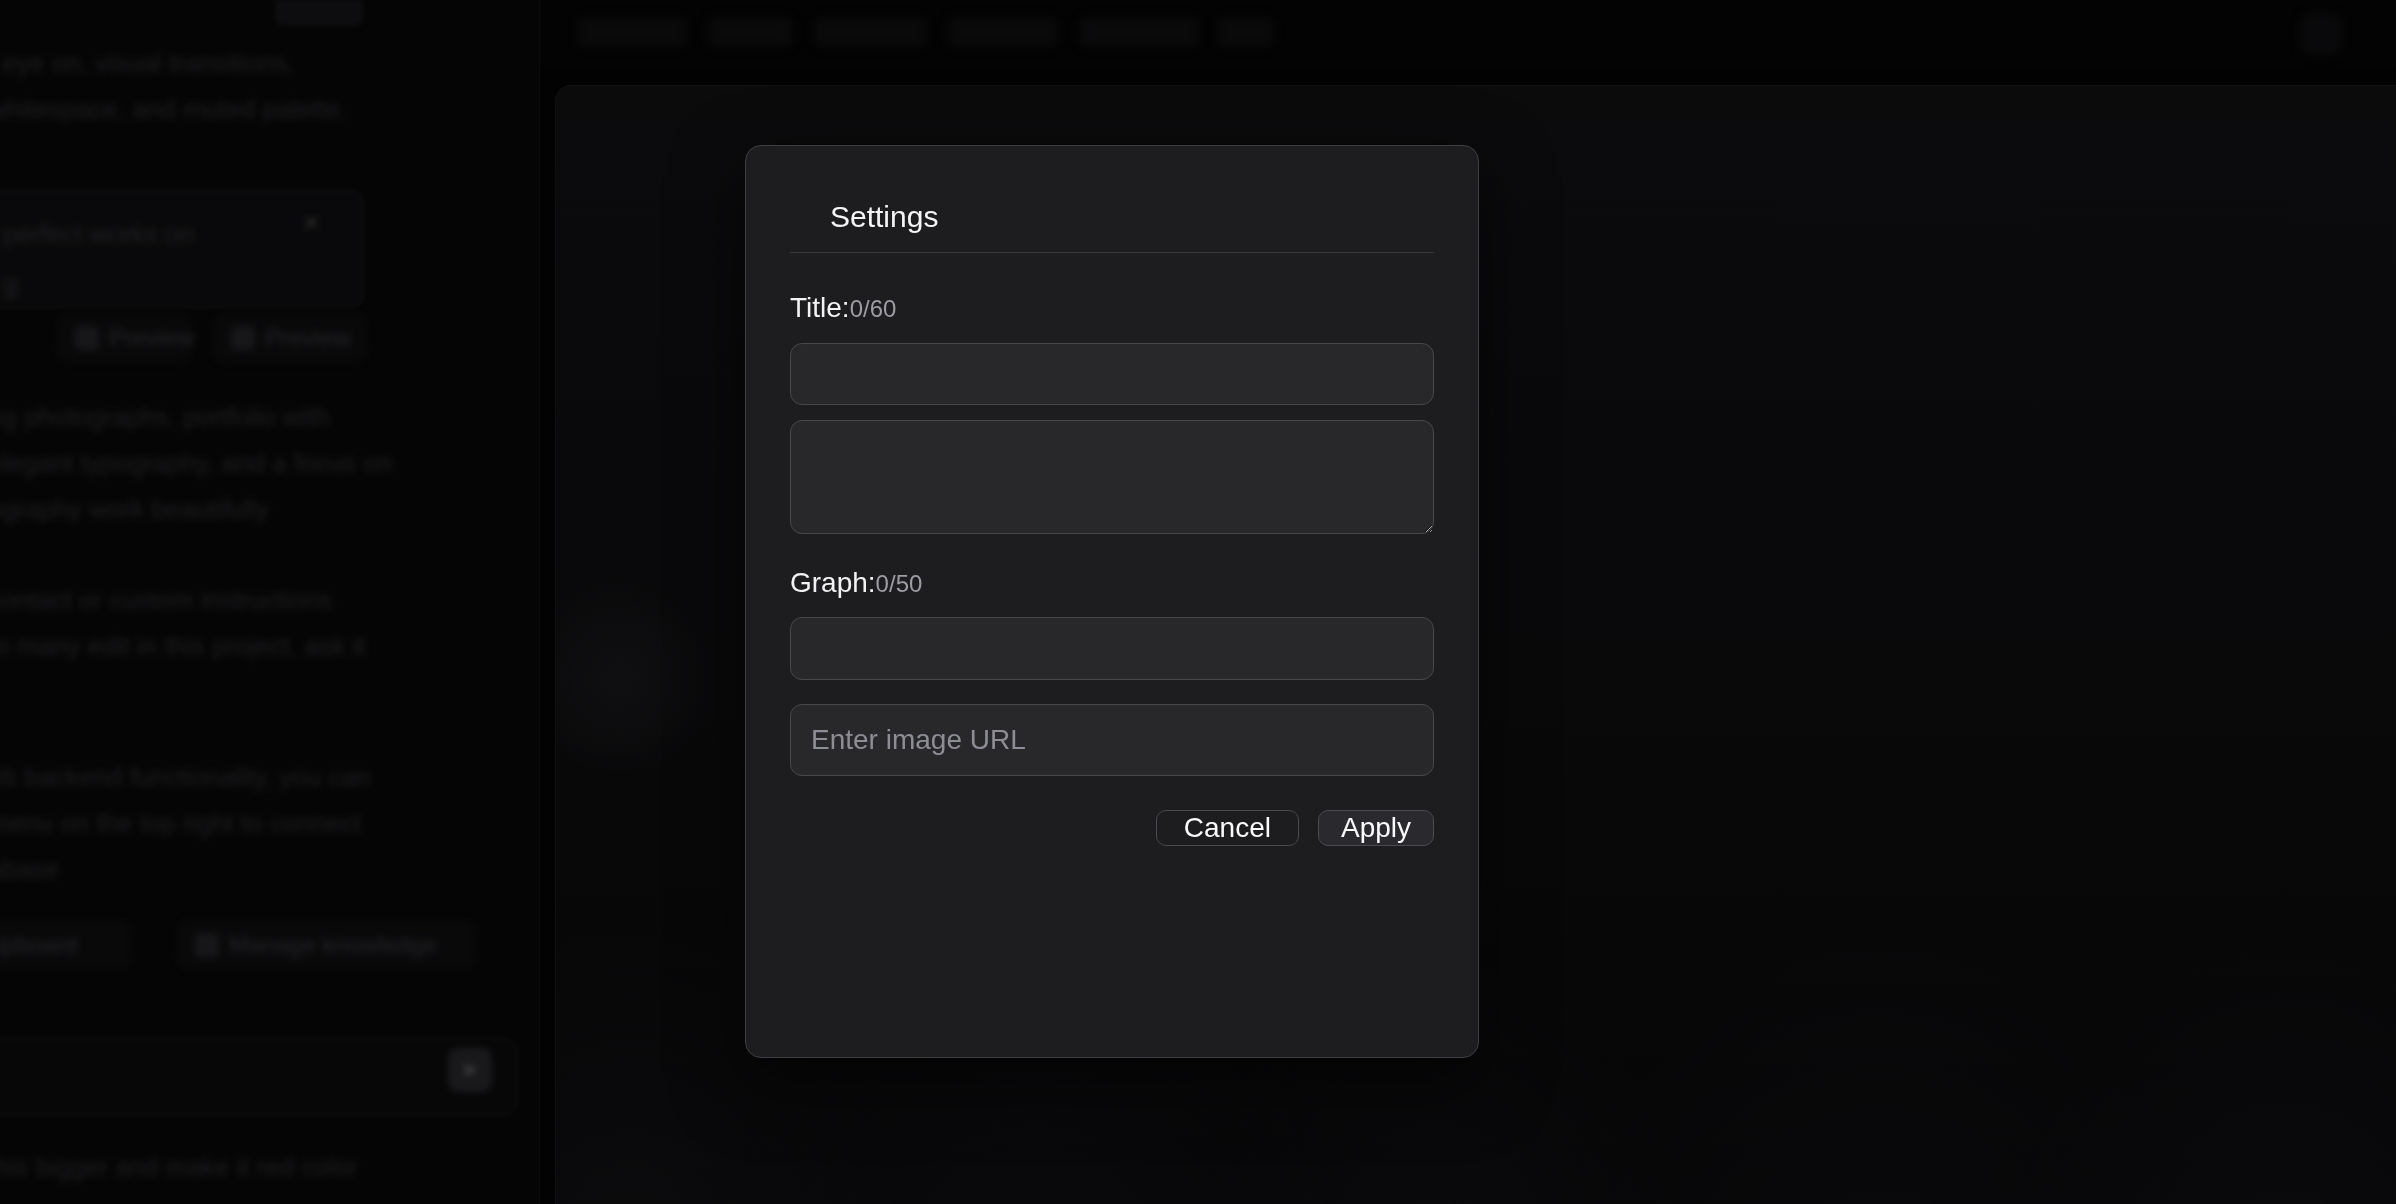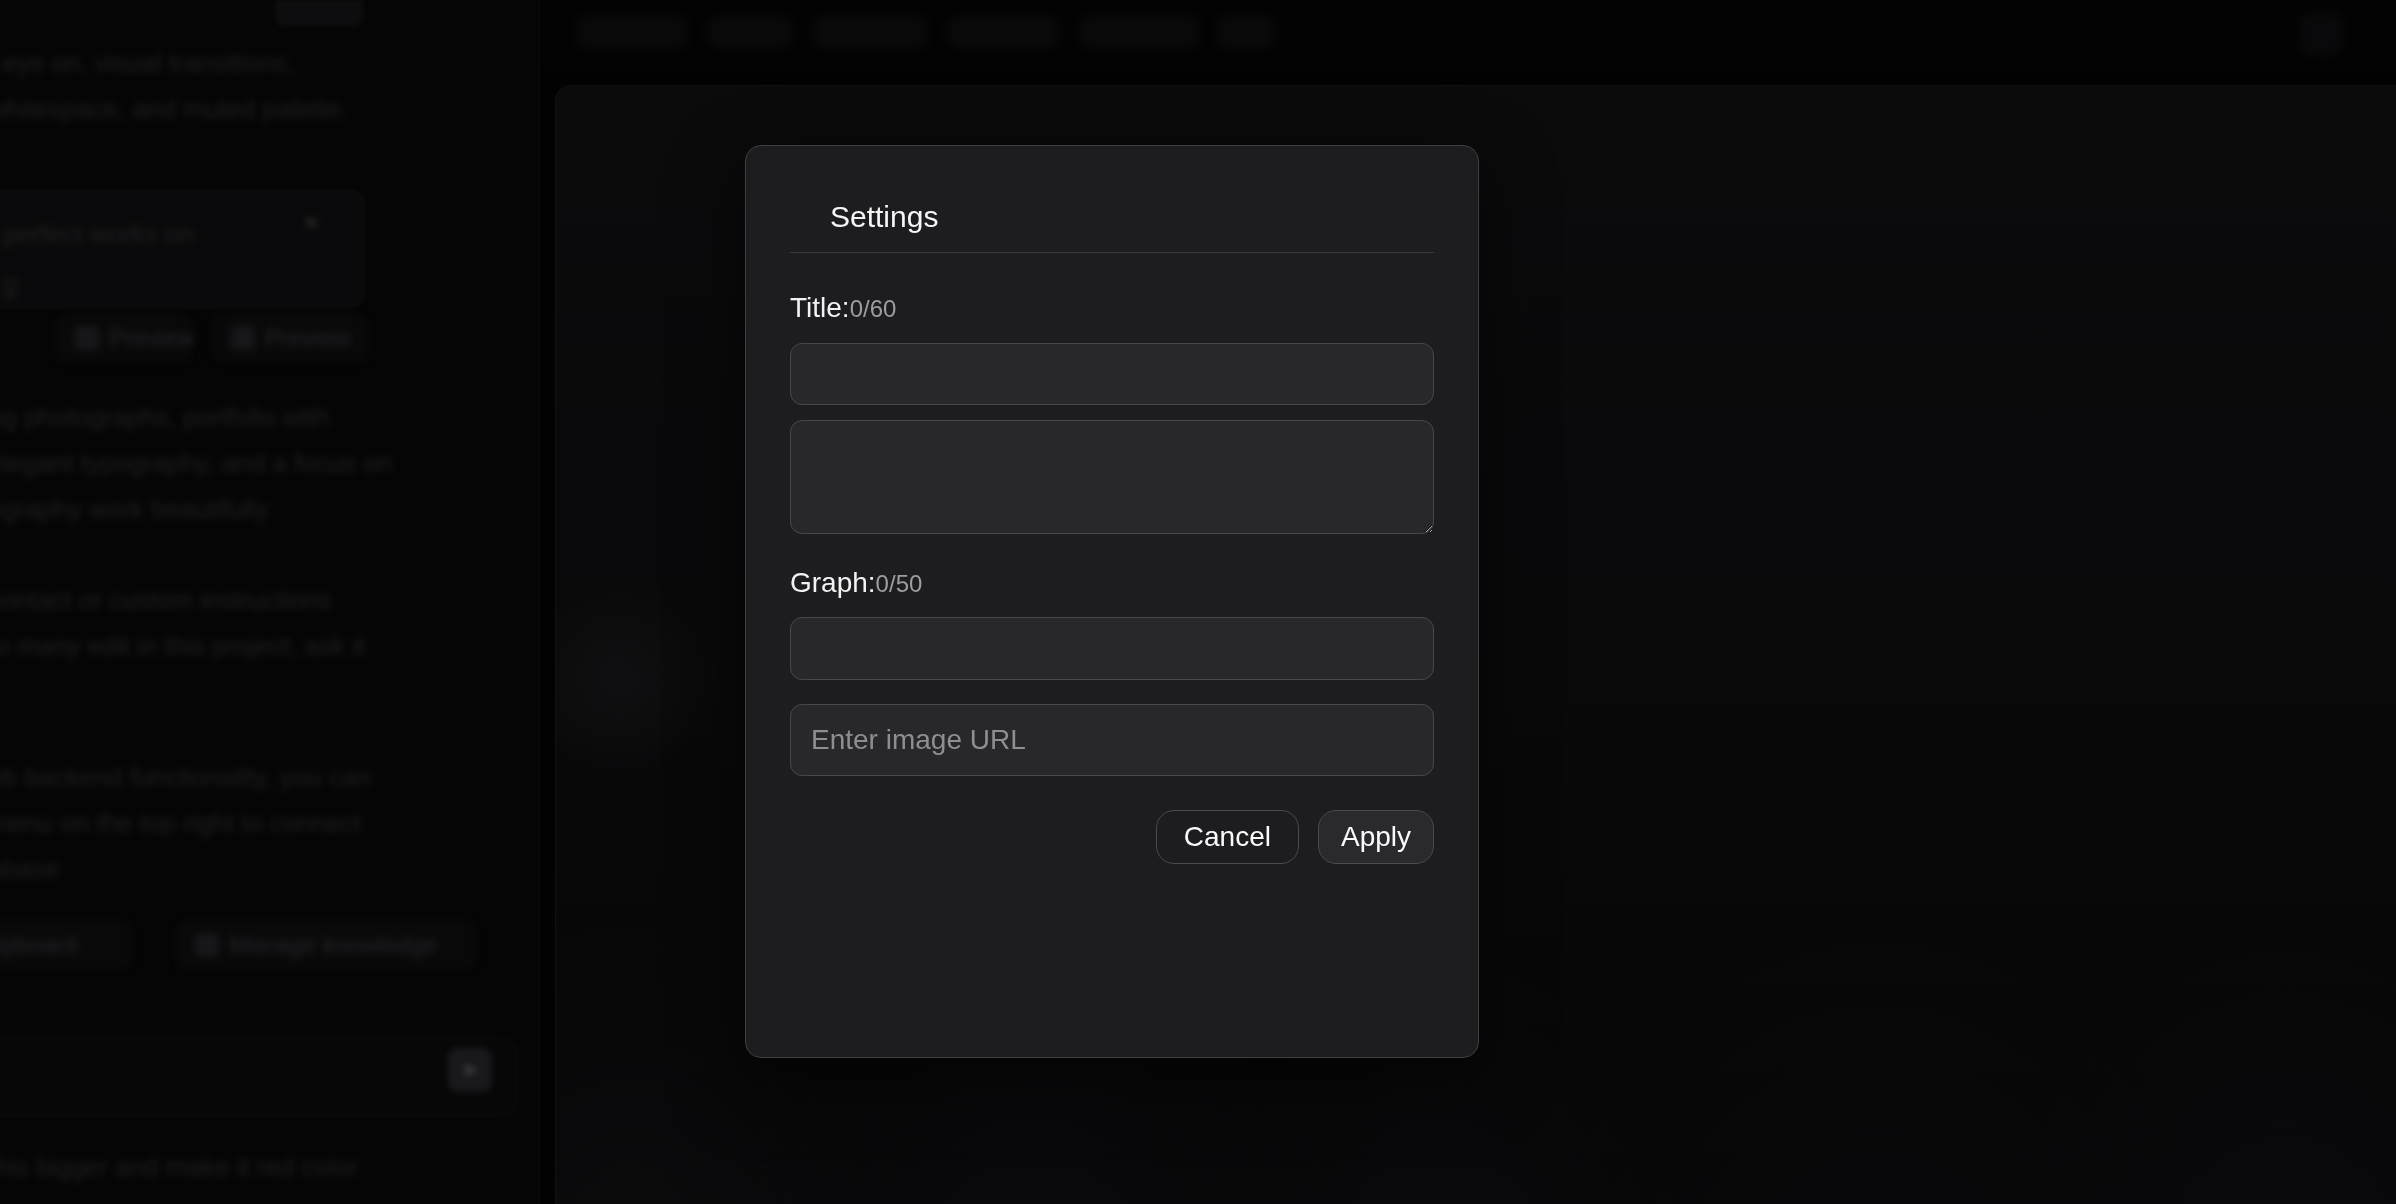--- a/index.html
+++ b/index.html
@@ -73,21 +73,21 @@
                 padding:0 20px; outline:none; }
   .text-input::placeholder { color:#8d8d94; }
   .in-title  { margin-top:18px; height:62px; }
   .in-meta   { margin-top:15px; height:114px; resize:both; padding:14px 20px; line-height:32px; }
   .in-author { margin-top:17px; height:63px; }
   .in-og     { margin-top:24px; height:72px; }
 
   .helper-text { margin-top:17px; font-size:25px; line-height:28px; color:#86868c; }
 
   .btn-row { margin-top:34px; display:flex; justify-content:flex-end; gap:19px; }
-  .btn { height:54px; border-radius:18px; border:1px solid #4a4a4f; font-size:28px;
+  .btn { height:36px; border-radius:10px; border:1px solid #4a4a4f; font-size:28px;
          color:#fafafa; font-family:"Liberation Sans",sans-serif; display:flex;
          align-items:center; justify-content:center; cursor:pointer; background:transparent; }
   .btn-cancel { padding:0 27px; }
   .btn-apply  { padding:0 22px; background:#2a2a2e; }
 </style>
 </head>
 <body>
 
 <div class="app">
 

